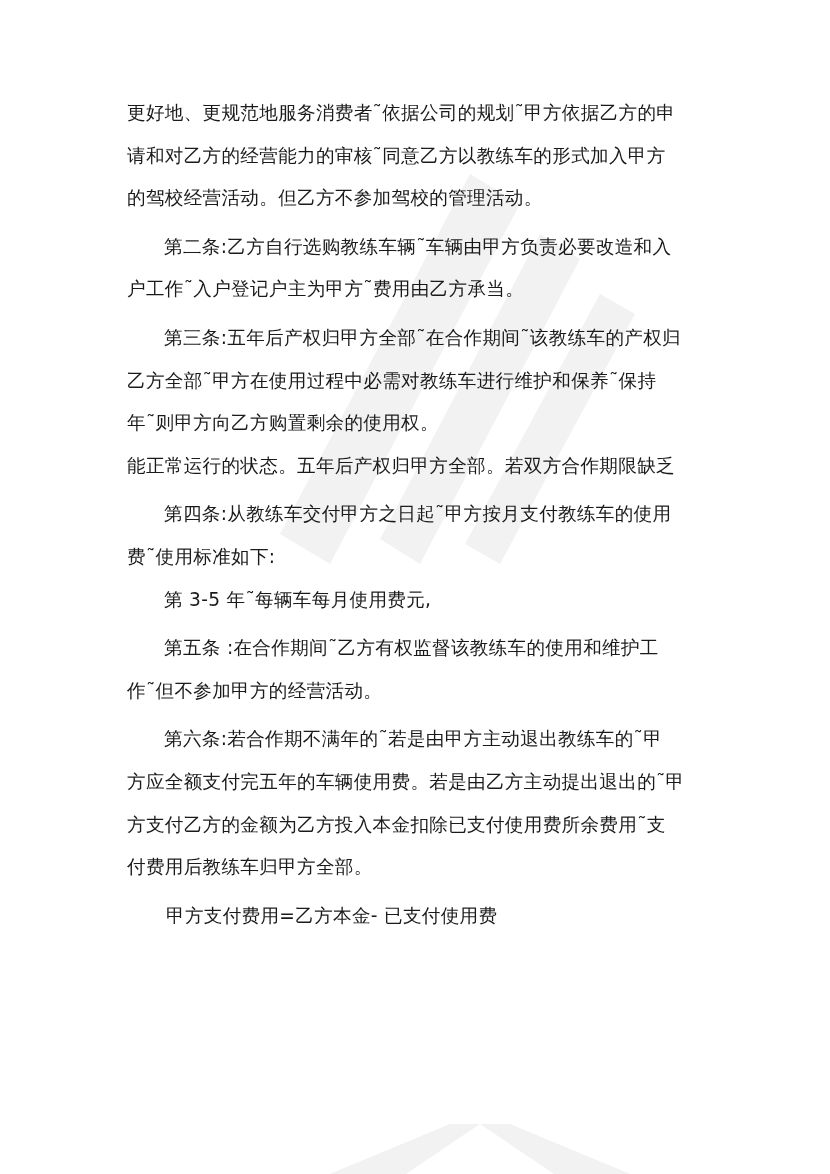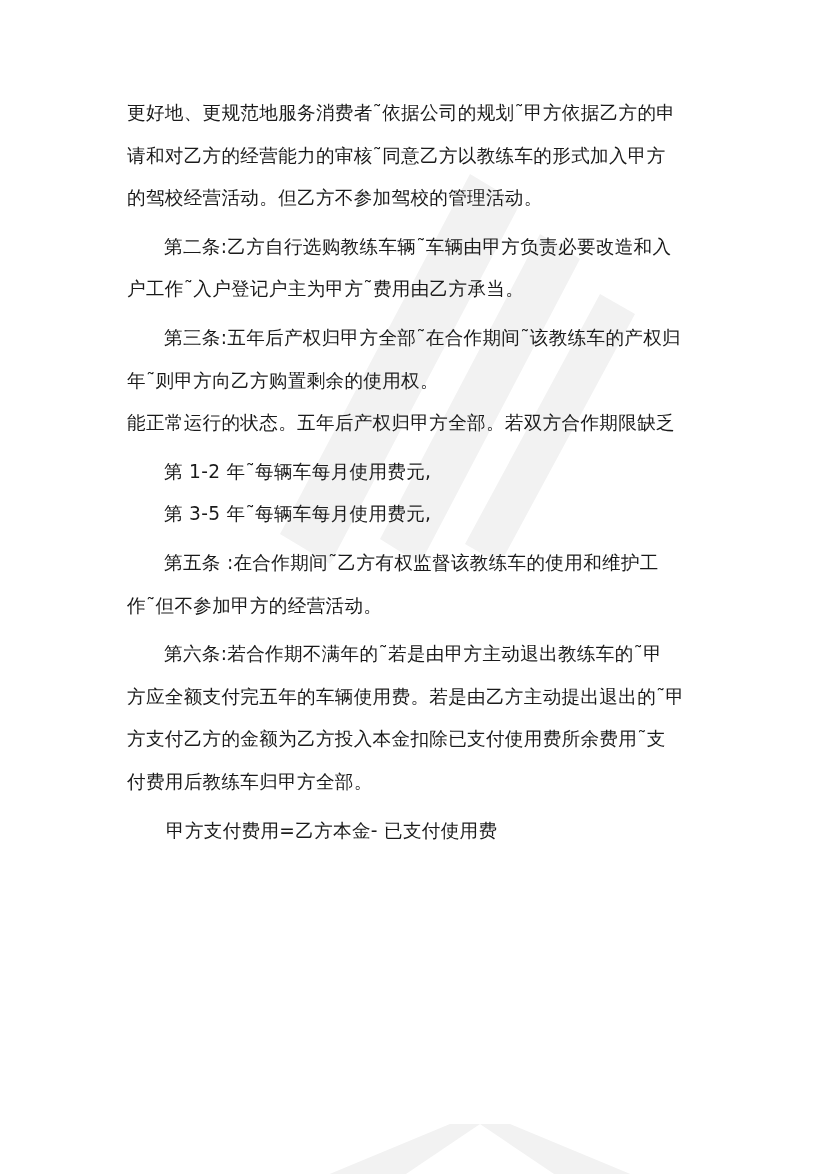--- a/index.html
+++ b/index.html
@@ -42,29 +42,31 @@
     <div class="gap"></div>
 
     <div>
       <div class="line indent">第二条:乙方自行选购教练车辆˜车辆由甲方负责必要改造和入</div>
       <div class="line">户工作˜入户登记户主为甲方˜费用由乙方承当。</div>
     </div>
     <div class="gap"></div>
 
     <div>
       <div class="line indent">第三条:五年后产权归甲方全部˜在合作期间˜该教练车的产权归</div>
+      <div class="line">乙方全部˜甲方在使用过程中必需对教练车进行维护和保养˜保持</div>
       <div class="line">年˜则甲方向乙方购置剩余的使用权。</div>
       <div class="line">能正常运行的状态。五年后产权归甲方全部。若双方合作期限缺乏</div>
     </div>
     <div class="gap"></div>
 
+    <div>
+      <div class="line indent">第四条:从教练车交付甲方之日起˜甲方按月支付教练车的使用</div>
+      <div class="line">费˜使用标准如下:</div>
+    </div>
 
-    <div>
-      <div class="line indent">第  1-2 年˜每辆车每月使用费元,</div>
-    </div>
 
     <div>
       <div class="line indent">第  3-5 年˜每辆车每月使用费元,</div>
     </div>
     <div class="gap"></div>
 
     <div>
       <div class="line indent">第五条  :在合作期间˜乙方有权监督该教练车的使用和维护工</div>
       <div class="line">作˜但不参加甲方的经营活动。</div>
     </div>

